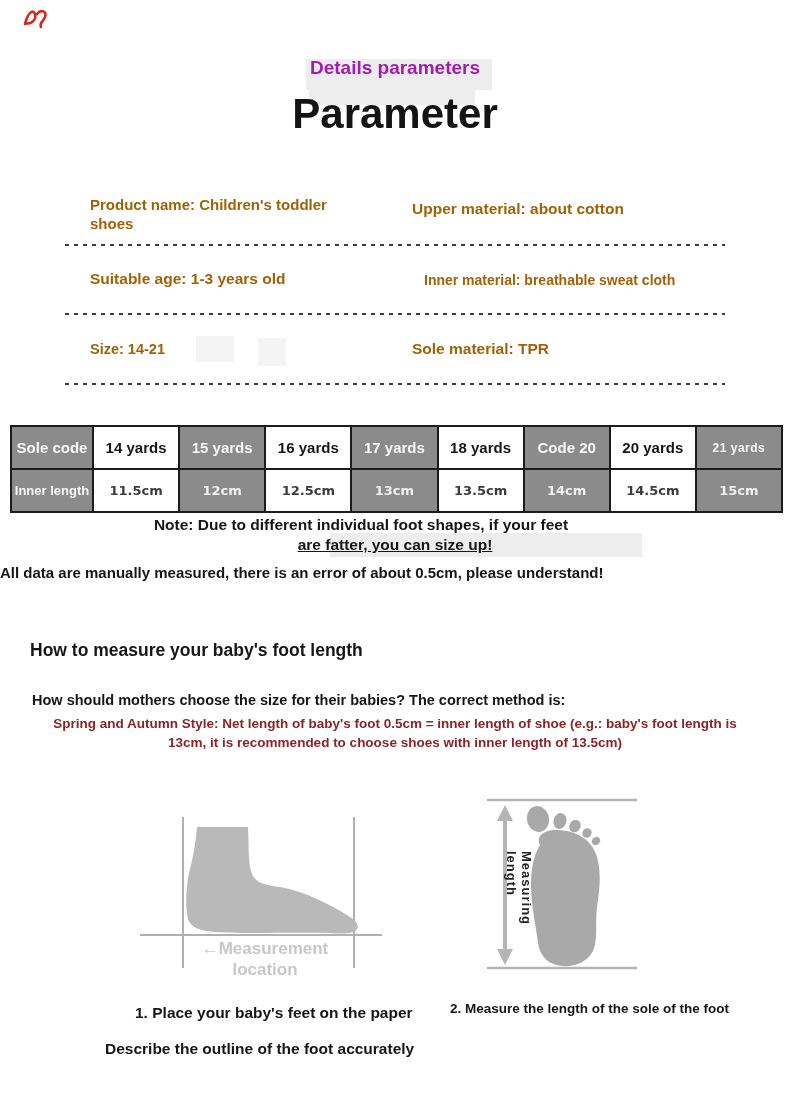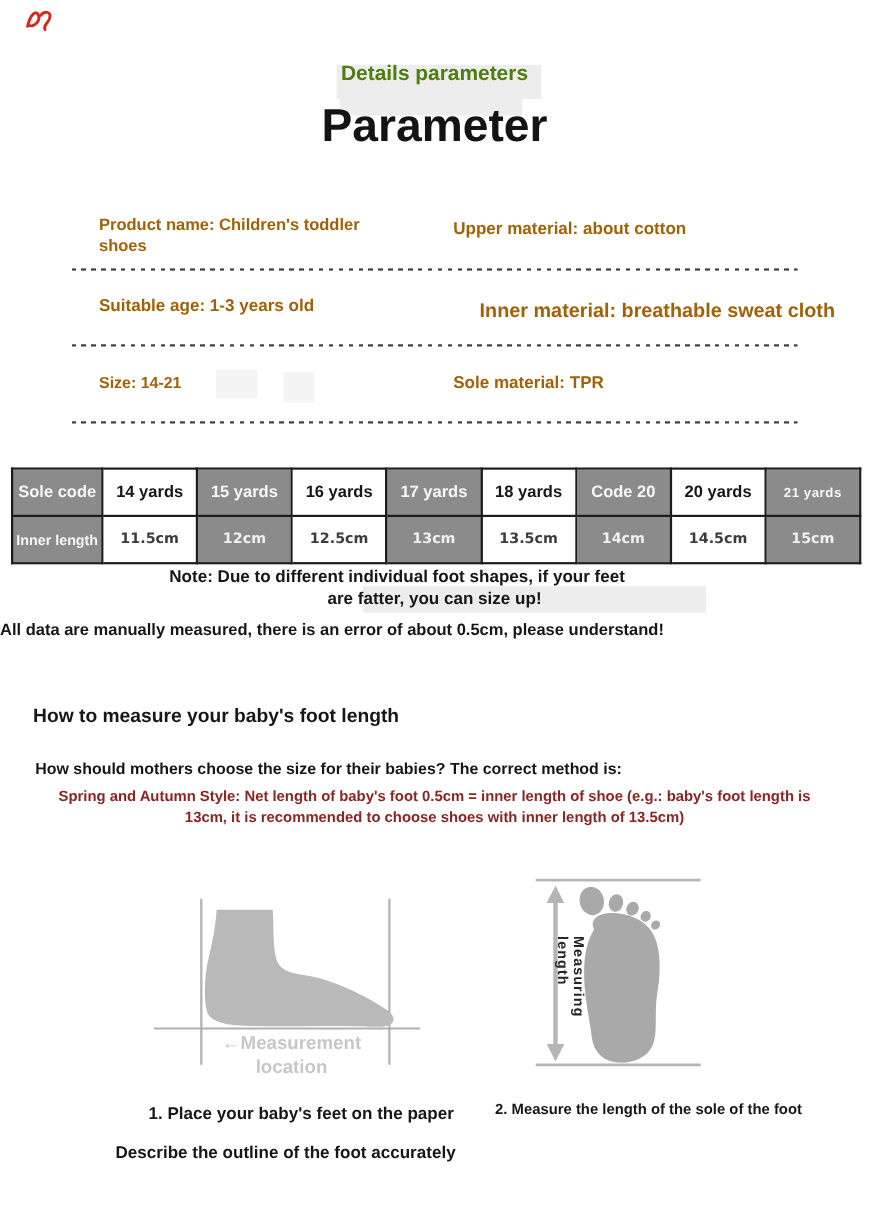--- a/index.html
+++ b/index.html
@@ -3,29 +3,29 @@
 <meta charset="utf-8">
 <style>
   html,body{margin:0;padding:0;}
   body{
     width:790px;height:1100px;position:relative;background:#fff;
     font-family:"Liberation Sans",sans-serif;overflow:hidden;color:#161616;
   }
   .abs{position:absolute;}
   
   .subtitle-bg{left:306px;top:59px;width:186px;height:31px;background:#ededed;}
-  .subtitle{left:0;top:57px;width:790px;text-align:center;font-size:19px;font-weight:bold;color:#4d7c0f;}
+  .subtitle{left:0;top:57px;width:790px;text-align:center;font-size:19px;font-weight:bold;color:#a21caf;}
   .title-bg{left:309px;top:87px;width:166px;height:18px;background:#ededed;}
   .title{left:0;top:90px;width:790px;text-align:center;font-size:42px;font-weight:bold;color:#141414;}
   
   .spec{font-weight:bold;color:#a16207;}
   .spec-l1{left:90px;top:195px;width:268px;font-size:15px;line-height:19px;}
   .spec-r1{left:412px;top:200px;font-size:15.5px;}
   .spec-l2{left:90px;top:270px;font-size:15.5px;}
-  .spec-r2{left:436px;top:272px;font-size:18px;}
+  .spec-r2{left:424px;top:272px;font-size:14px;}
   .spec-l3{left:90px;top:341px;font-size:14.5px;}
   .spec-r3{left:412px;top:340px;font-size:15.5px;}
   .dash{left:65px;width:660px;height:2px;
     background:repeating-linear-gradient(to right,#3d3d3d 0 4px,transparent 4px 9px);}
   .dash1{top:244px;} .dash2{top:313px;} .dash3{top:383px;}
   .smudge{background:#f4f4f4;}
   .smudge1{left:196px;top:336px;width:38px;height:26px;}
   .smudge2{left:258px;top:338px;width:28px;height:28px;}
   
   table.size{left:10px;top:425px;width:773px;position:absolute;border-collapse:collapse;table-layout:fixed;}
@@ -33,21 +33,21 @@
   td.g{background:#8b8b8b;color:#f7f7f7;}
   td.w{background:#ffffff;color:#161616;}
   .hdr{font-size:15px;font-weight:bold;}
   .hdr-sm{font-size:12px;font-weight:bold;letter-spacing:.5px;}
   .rowhdr{font-size:13px;font-weight:bold;line-height:15px;padding:0 8px;}
   .val{font-family:"DejaVu Sans",sans-serif;font-size:13px;font-weight:700;}
   td.w .val-t{color:#3c3c3c;} td.g .val-t{color:#f0f0f0;}
   
   .note-hl{left:330px;top:533px;width:312px;height:24px;background:#ededed;}
   .note1{left:0;top:516px;width:722px;text-align:center;font-size:15.5px;font-weight:bold;}
-  .note2{left:0;top:536px;width:790px;text-align:center;font-size:15.5px;font-weight:bold;}
+  .note2{left:0;top:536px;width:790px;text-align:center;font-size:15.5px;font-weight:bold;text-decoration:underline;}
   .disclaimer{left:0;top:564px;width:790px;text-align:left;font-size:15px;font-weight:bold;}
   
   .guide-heading{left:30px;top:640px;font-size:17.5px;font-weight:bold;}
   .guide-question{left:32px;top:692px;font-size:14.5px;font-weight:bold;}
   .guide-method{left:50px;top:715px;width:690px;text-align:center;font-size:13.5px;
     font-weight:bold;line-height:18.5px;color:#8b2424;}
   
   .diagram-left{left:130px;top:795px;width:280px;height:200px;}
   .diagram-right{left:470px;top:785px;width:200px;height:205px;}
   .left-caption{left:52px;top:143px;width:166px;text-align:center;font-size:17px;

